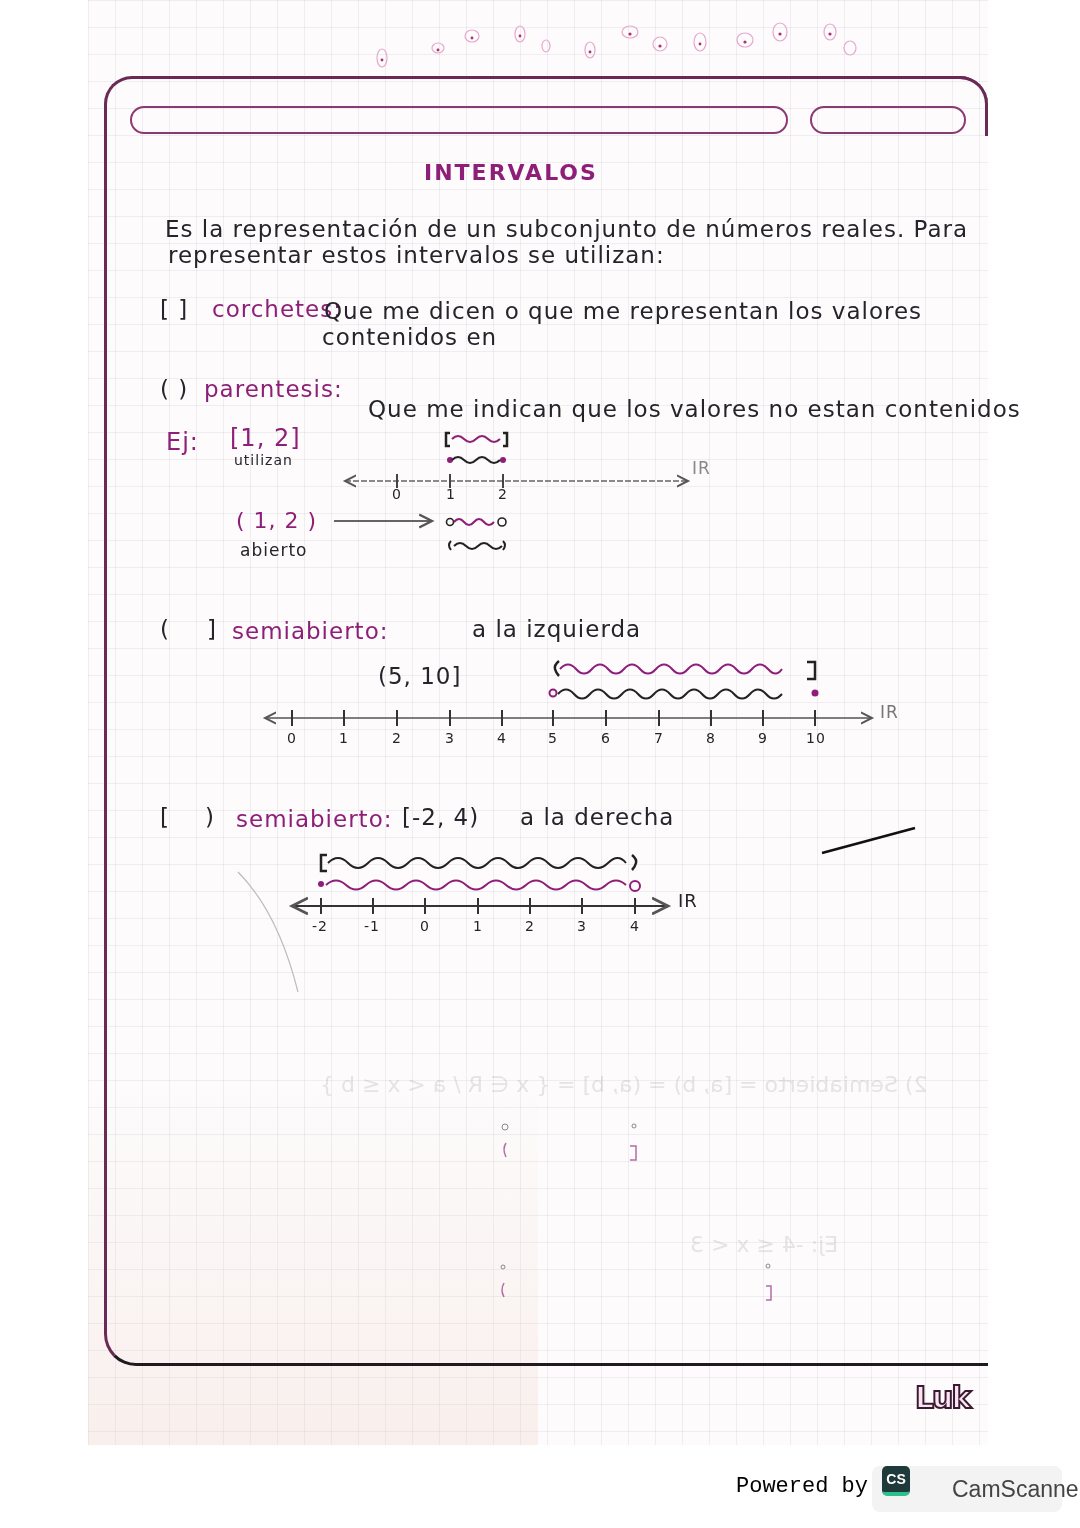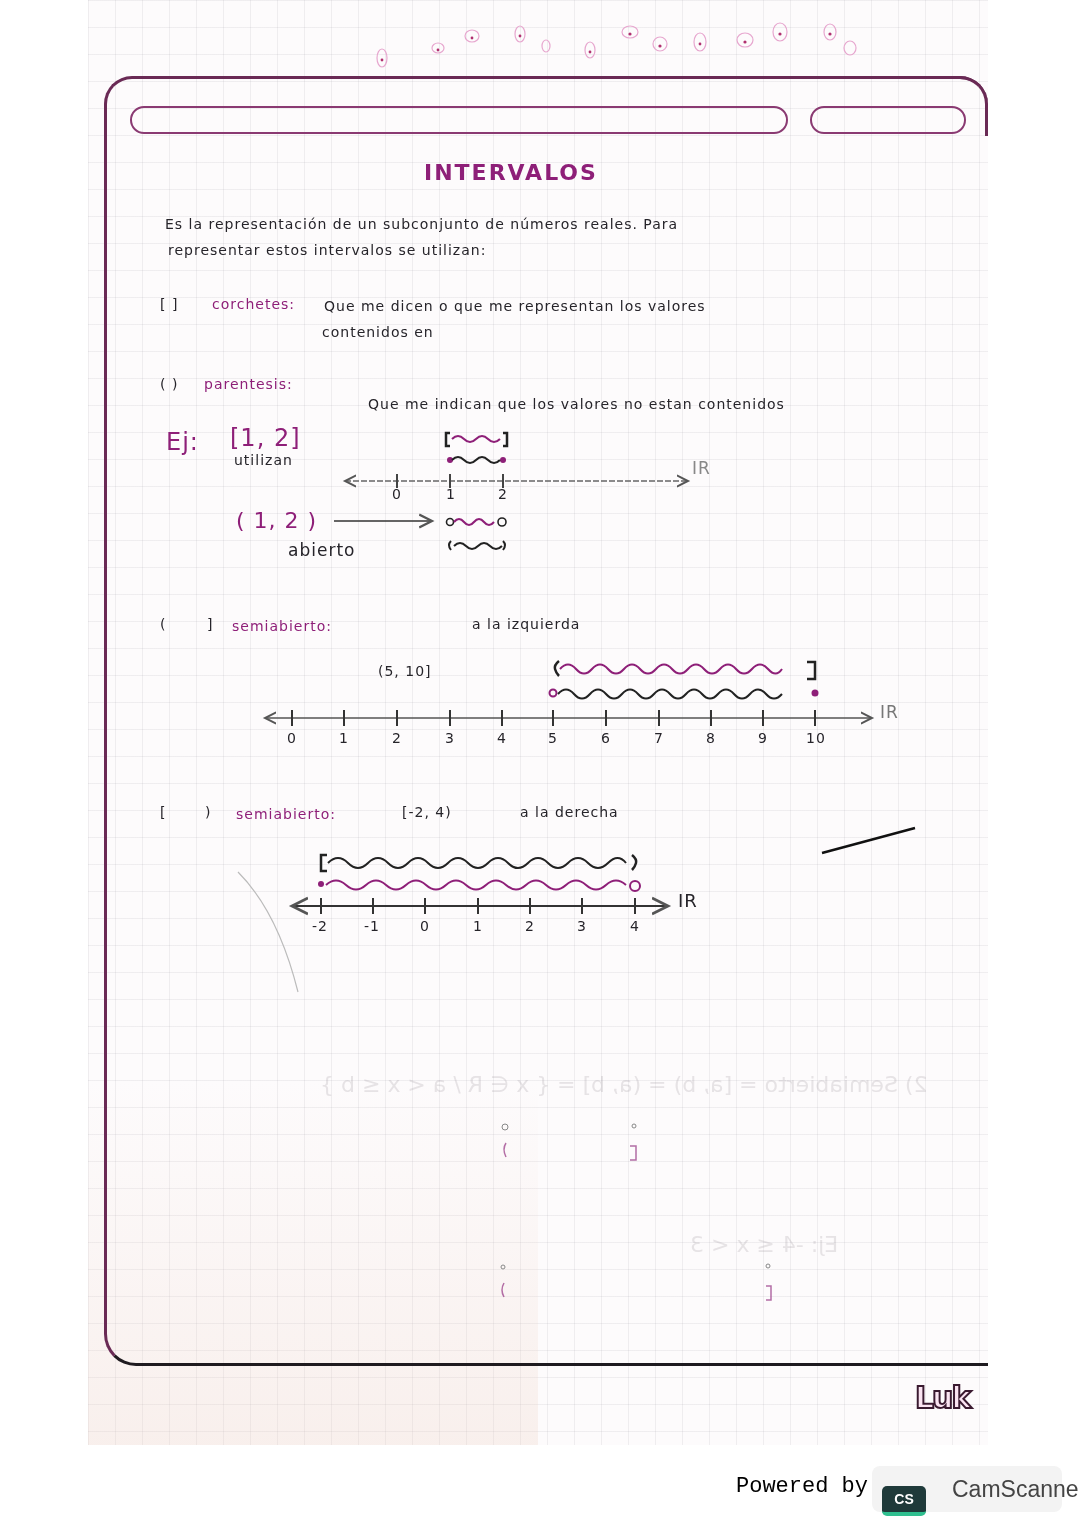--- a/index.html
+++ b/index.html
@@ -48,37 +48,37 @@
     .hw {
       position: absolute; white-space: nowrap;
       font-family: "DejaVu Sans", sans-serif;
       letter-spacing: 1px;
     }
     .magenta { color: #8e1f78; }
     .dark { color: #26242a; }
     .title {
       left: 424px; top: 160px; font-size: 22px; font-weight: bold; letter-spacing: 2px;
     }
-    .body-text { font-size: 14px; }
+    .body-text { font-size: 23px; }
     .small { font-size: 14px; }
     svg.overlay { position: absolute; left: 0; top: 0; }
     .watermark {
       position: absolute; left: 915px; top: 1380px; font-size: 30px; font-weight: bold;
       color: #fbe4f2; -webkit-text-stroke: 2px #3a1a30; letter-spacing: -2px;
     }
     .powered {
       position: absolute; left: 736px; top: 1474px; font-size: 22px;
       font-family: Liberation Mono, monospace; color: #000000;
     }
     .cs-badge {
       position: absolute; left: 872px; top: 1466px; width: 190px; height: 46px;
       background: #f3f3f3; border-radius: 8px;
     }
     .cs-logo {
-      position: absolute; left: 10px; top: 20px; width: 44px; height: 30px;
+      position: absolute; left: 10px; top: 0; width: 28px; height: 30px;
       background: #1f3a3a; border-radius: 5px; color: #fff;
       font-family: "Liberation Sans", sans-serif; font-weight: bold; font-size: 14px;
       text-align: center; line-height: 26px; border-bottom: 4px solid #2fbf8f;
       box-sizing: border-box;
     }
     .cs-name {
       position: absolute; left: 46px; top: 10px; font-size: 23px;
       font-family: "Liberation Sans", sans-serif; color: #444; margin-left: 34px;
     }
     .ghost {
@@ -142,21 +142,21 @@
 <div class="hw body-text dark" style="left:322px; top:324px;">contenidos en</div>
 
 <div class="hw body-text dark" style="left:160px; top:376px;">( )</div>
 <div class="hw body-text magenta" style="left:204px; top:376px;">parentesis:</div>
 <div class="hw body-text dark" style="left:330px; top:396px;margin-left:38px;">Que me indican que los valores no estan contenidos</div>
 
 <div class="hw magenta" style="left:166px; top:428px; font-size:24px;">Ej:</div>
 <div class="hw magenta" style="left:230px; top:424px; font-size:24px;">[1, 2]</div>
 <div class="hw dark small" style="left:234px; top:452px;">utilizan</div>
 <div class="hw magenta" style="left:236px; top:508px; font-size:22px;">( 1, 2 )</div>
-<div class="hw dark" style="left:240px; top:540px; font-size:17px;margin-left:48px;">abierto</div>
+<div class="hw dark" style="left:240px; top:540px; font-size:17px;">abierto</div>
 
 <div class="hw body-text dark" style="left:160px; top:616px;">(</div>
 <div class="hw body-text dark" style="left:207px; top:616px;">]</div>
 <div class="hw body-text magenta" style="left:232px; top:618px;">semiabierto:</div>
 <div class="hw body-text dark" style="left:378px; top:616px;margin-top:47px;">(5, 10]</div>
 <div class="hw body-text dark" style="left:472px; top:616px;">a la izquierda</div>
 
 <div class="hw body-text dark" style="left:160px; top:804px;">[</div>
 <div class="hw body-text dark" style="left:205px; top:804px;">)</div>
 <div class="hw body-text magenta" style="left:236px; top:806px;">semiabierto:</div>

